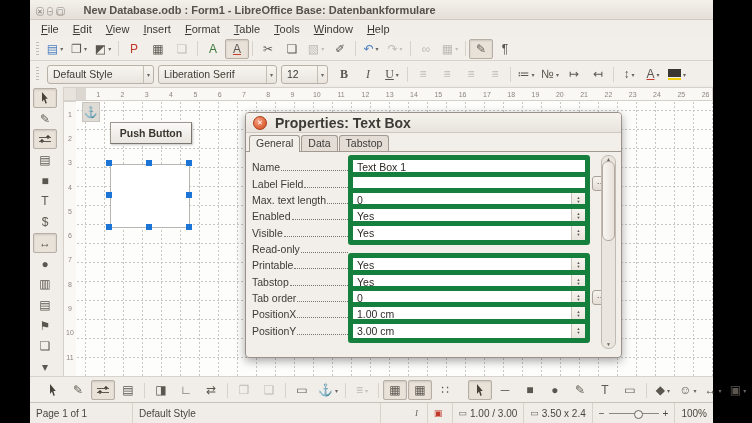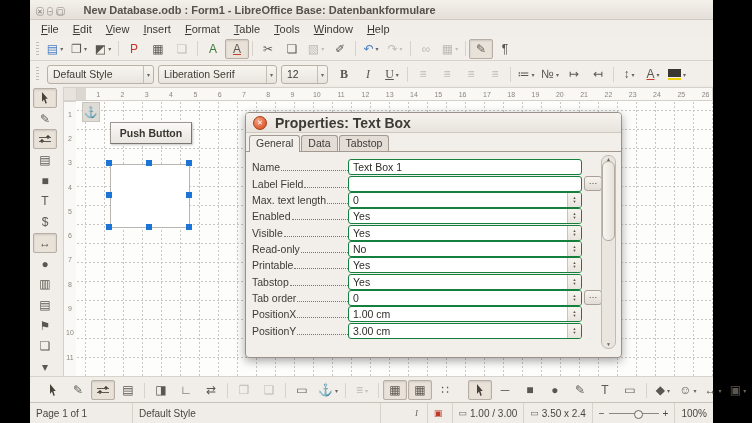--- a/index.html
+++ b/index.html
@@ -92,21 +92,21 @@
   .dlg-title{font-weight:bold;color:#3d3935;font-size:14px}
   .tabs{display:flex;align-items:flex-end;height:18px;padding-left:3px;border-bottom:1px solid #a29a91}
   .tab{position:relative;padding:1px 6px 2px;font-size:10.5px;border:1px solid #a29a91;border-bottom:none;
        border-radius:3px 3px 0 0;background:#e3ddd6;margin-right:1px;color:#3e3a36}
   .tab.active{background:#f2eee9;margin-bottom:-1px;padding-bottom:3px;z-index:2}
   #dlg-rows{position:absolute;left:0;right:0;top:40px;bottom:4px;padding:6px 0 0 6px}
   .prop-row{display:flex;align-items:center;height:16.35px}
   .lblwrap{width:96px;display:flex;align-items:baseline;overflow:hidden}
   .lbl{font-size:10.5px;color:#3e3a36;white-space:nowrap}
   .leader{flex:1;border-bottom:1px dotted #7a746d;height:8px;margin-left:1px;min-width:4px}
-  .pfield{width:232px;height:14px;background:#fff;border:1px solid #15803d;border-radius:3px;
+  .pfield{width:232px;height:14px;background:#fff;border:5px solid #15803d;border-radius:3px;
           display:flex;align-items:center;overflow:hidden}
   .pval{flex:1;padding-left:4px;font-size:10.5px;color:#2f2b27;white-space:nowrap}
   .spin{width:13px;align-self:stretch;border-left:1px solid #cac3ba;display:flex;flex-direction:column;
         align-items:center;justify-content:center;background:linear-gradient(#f7f4ef,#e9e4dd)}
   .spin span{font-size:4px;line-height:4px;color:#5c5750}
   .moreslot{width:22px;display:flex;justify-content:center}
   .morebtn{width:16px;height:13px;border:1px solid #aaa298;border-radius:3px;
            background:linear-gradient(#f7f4ef,#e2dcd4);font-size:9px;line-height:9px;text-align:center;color:#4c4741}
   #dscroll{position:absolute;right:5px;top:42px;width:13px;height:192px;background:#eae5df;
            border:1px solid #c2bbb2;border-radius:7px;display:flex;flex-direction:column;align-items:center}
@@ -471,27 +471,20 @@
                   <span>▼</span>
                 </span>
               </span>
               <span class="moreslot"></span>
             </div>
             <div class="prop-row">
               <span class="lblwrap">
                 <span class="lbl">Read-only</span>
                 <span class="leader"></span>
               </span>
-              <span class="pfield">
-                <span class="pval">No</span>
-                <span class="spin">
-                  <span>▲</span>
-                  <span>▼</span>
-                </span>
-              </span>
               <span class="moreslot"></span>
             </div>
             <div class="prop-row">
               <span class="lblwrap">
                 <span class="lbl">Printable</span>
                 <span class="leader"></span>
               </span>
               <span class="pfield">
                 <span class="pval">Yes</span>
                 <span class="spin">

